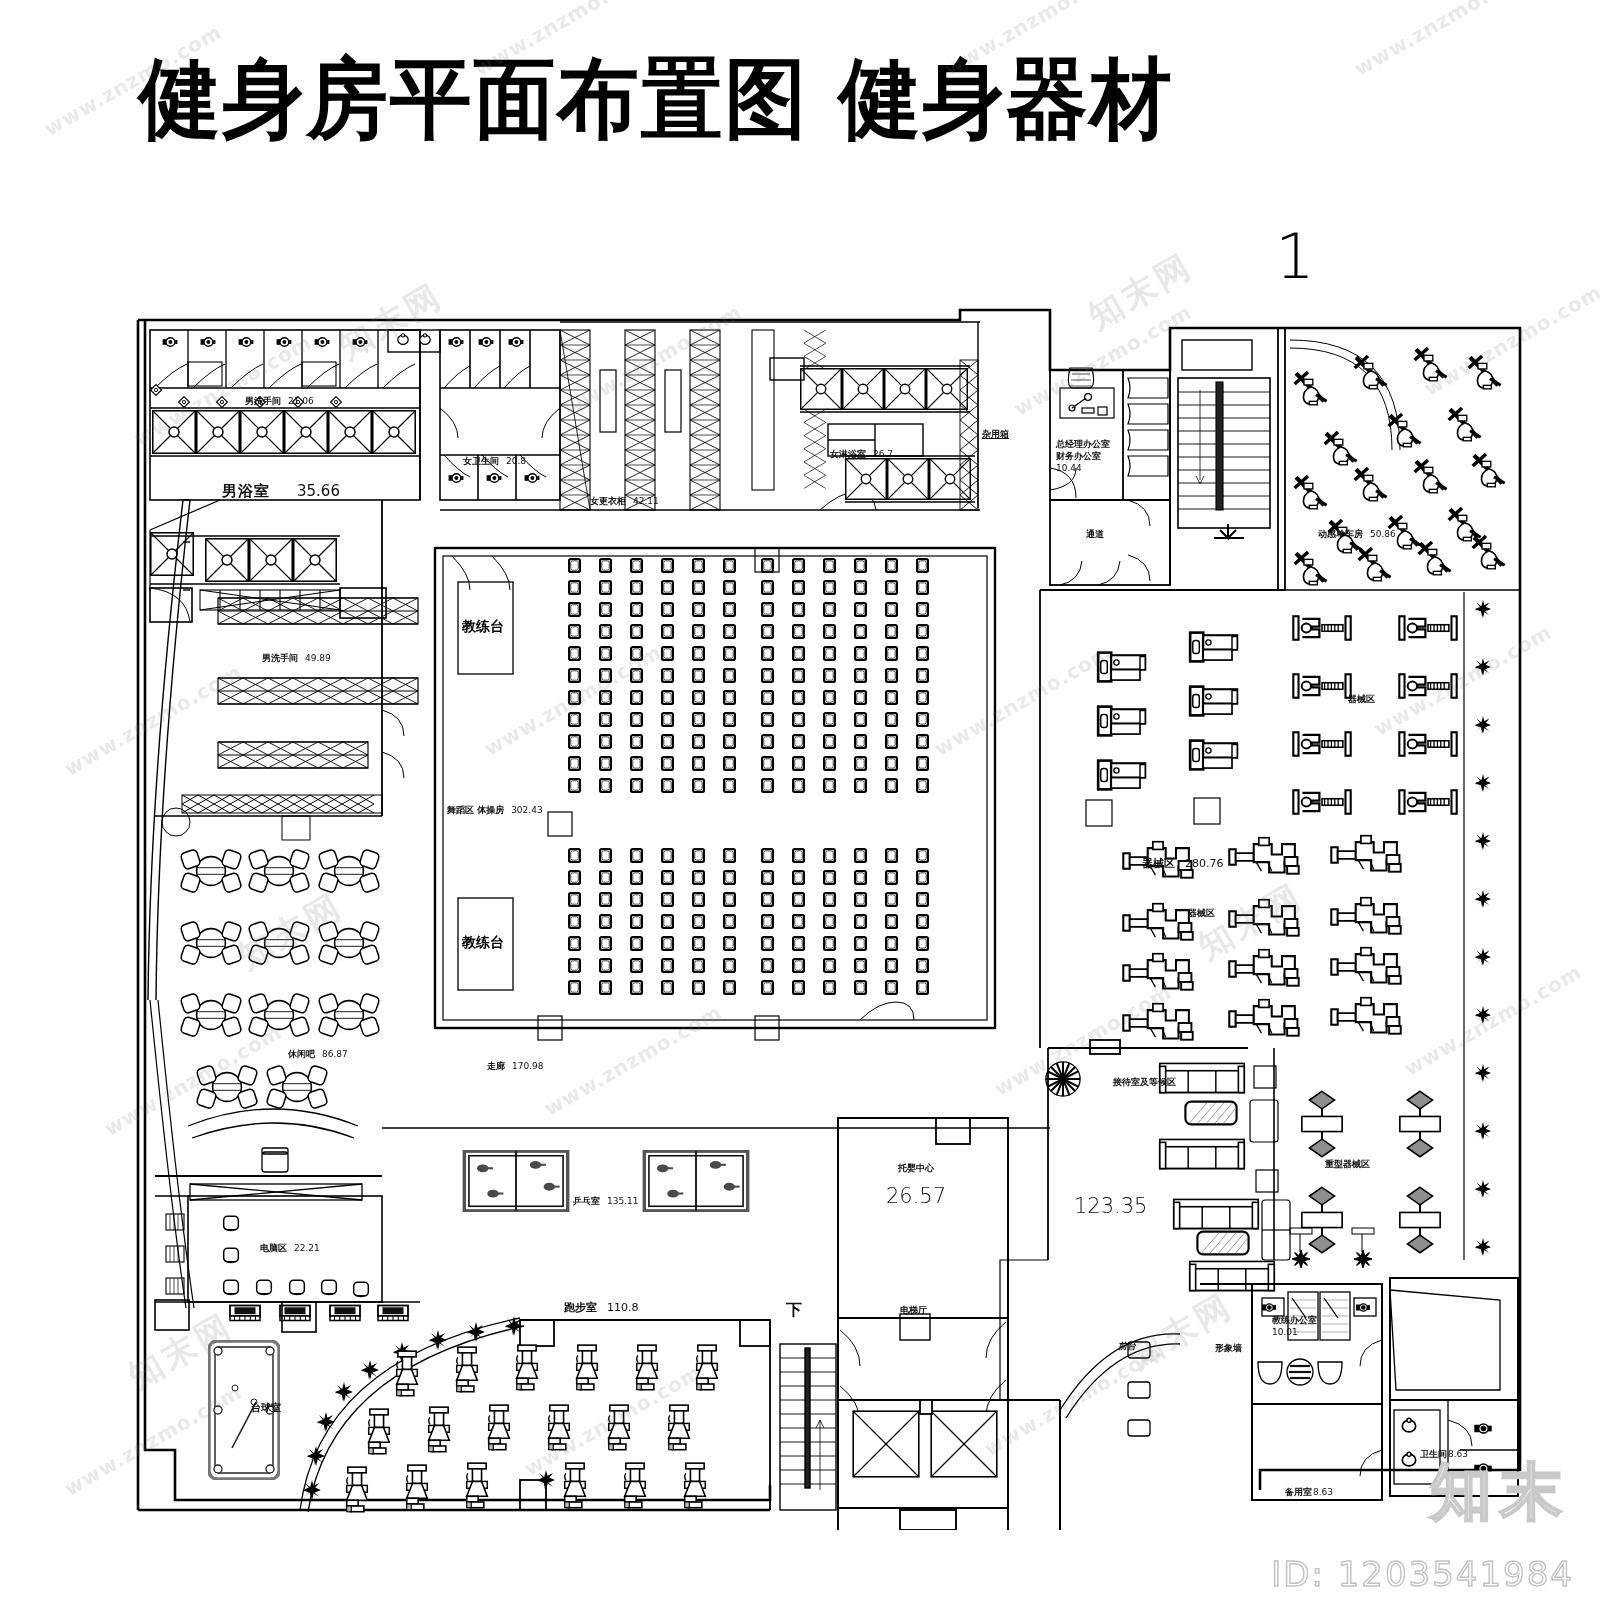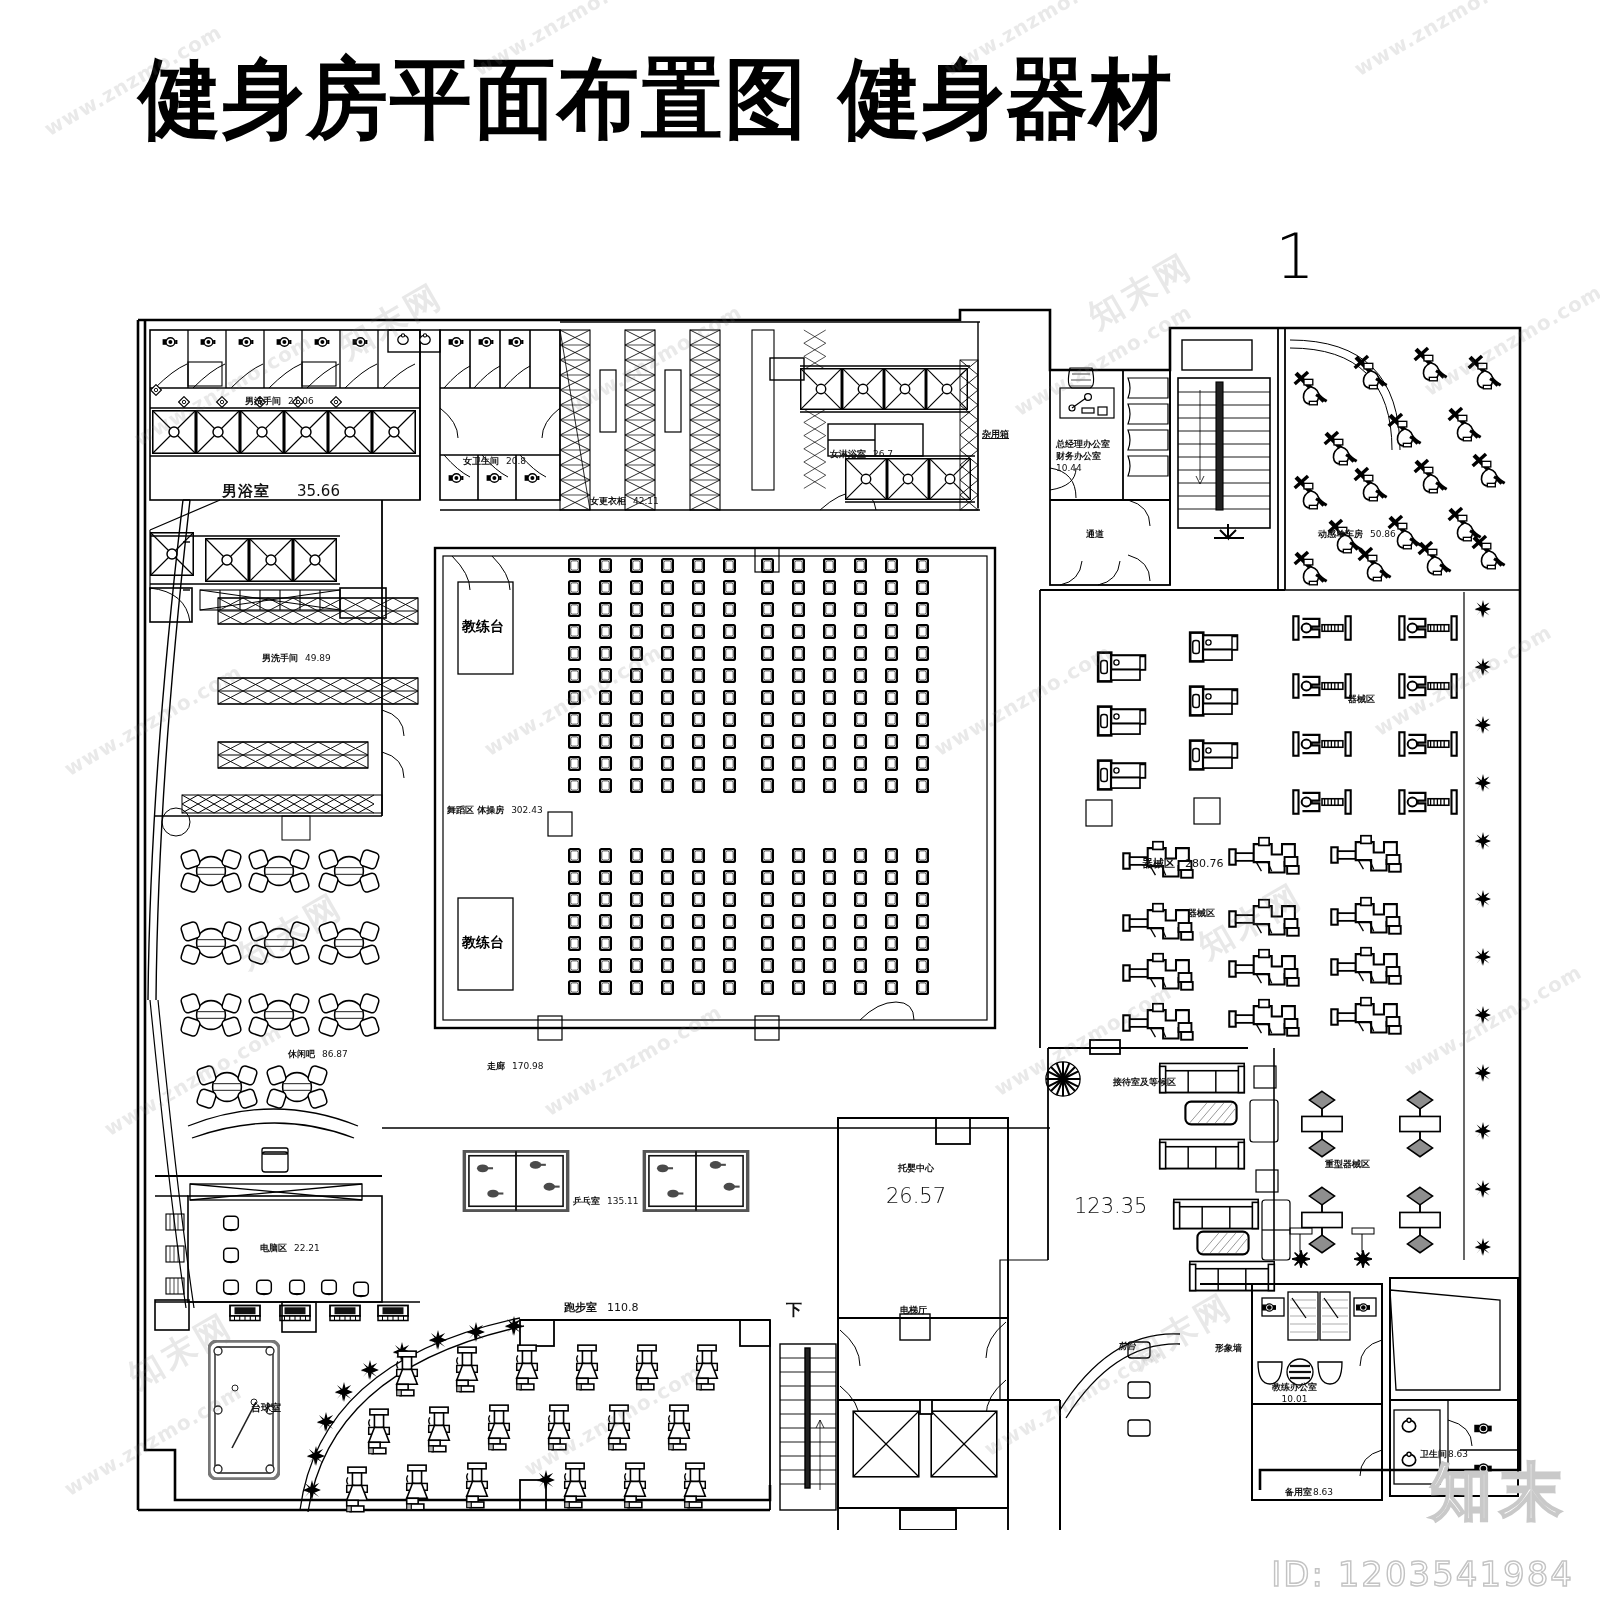--- a/index.html
+++ b/index.html
@@ -1421,21 +1421,21 @@
 </div>
 <div class="rlabel" style="left:1325px;top:858px;">
   <span class="nm">重型器械区</span>
 </div>
 <div class="rlabel med" style="left:564px;top:1000px;">
   <span class="nm">跑步室</span><span class="ar">110.8</span>
 </div>
 <div class="rlabel" style="left:251px;top:1101px;font-size:10px;">
   <span class="nm">台球室</span>
 </div>
-<div class="rlabel stack" style="left:1272px;top:1081px;text-align:center;">
+<div class="rlabel stack" style="left:1272px;top:1014px;">
   <div><span class="nm">教练办公室</span></div>
   <div><span class="ar" style="margin-left:0">10.01</span></div>
 </div>
 <div class="rlabel" style="left:1285px;top:1164px;margin-top:22px;">
   <span class="nm">备用室</span><span class="ar" style="margin-left:1px">8.63</span>
 </div>
 <div class="rlabel" style="left:1420px;top:1148px;">
   <span class="nm">卫生间</span><span class="ar" style="margin-left:1px">8.63</span>
 </div>
 <div class="rlabel" style="left:1215px;top:1042px;">

